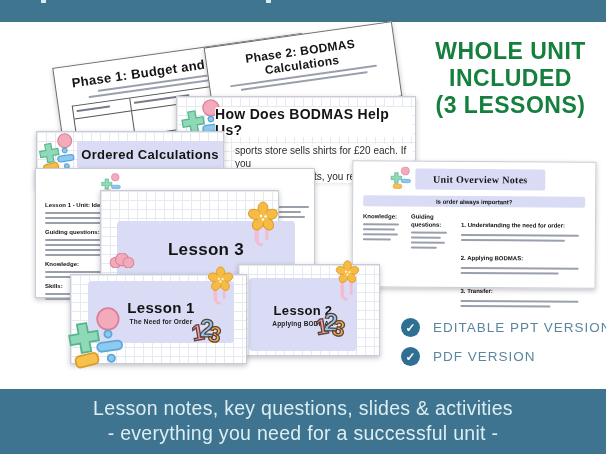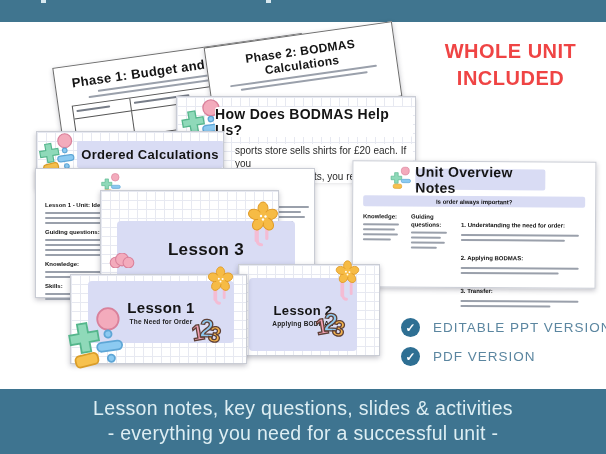--- a/index.html
+++ b/index.html
@@ -9,21 +9,21 @@
   
   .top-band{position:absolute;left:0;top:0;width:606px;height:22px;background:#40758f;}
   .speck{position:absolute;top:0;width:5px;height:3px;background:#d8e9f0;}
   .speck.s1{left:41px}.speck.s2{left:266px}
   .bottom-banner{position:absolute;left:0;top:389px;width:606px;height:65px;background:#3e7490;
                  color:#ddeef3;text-align:center;padding-top:7px;box-sizing:border-box;}
   .bottom-banner .bl{font-size:19.5px;line-height:25px;letter-spacing:.3px;}
 
   
   .headline{position:absolute;left:415px;top:38px;width:191px;text-align:center;
-            color:#ef4444;font-weight:700;font-size:20px;line-height:27px;letter-spacing:.5px;}
+            color:#15803d;font-weight:700;font-size:23px;line-height:27px;letter-spacing:.5px;}
   .features{position:absolute;left:401px;top:318px;width:200px;}
   .feat-row{display:flex;align-items:center;gap:13px;margin-bottom:10px;}
   .chk{width:19px;height:19px;border-radius:50%;background:#2e6f93;color:#fff;
        font-size:12px;font-weight:700;display:flex;align-items:center;justify-content:center;flex:0 0 19px;}
   .feat-label{font-size:13.5px;letter-spacing:1px;color:#5b86a0;white-space:nowrap;}
 
   
   .paper{position:absolute;background:#fff;box-shadow:0 2px 5px rgba(40,40,60,.28);box-sizing:border-box;}
   .slide{border:1px solid #c9ccd4;}
   .wsheet{border:1px solid #6b6b6b;}
@@ -58,21 +58,21 @@
   .cluster{position:absolute;}
 
   
   .ordered{left:36px;top:131px;width:188px;height:58px;z-index:4;}
   .ordered .band{position:absolute;left:40px;top:9px;width:146px;height:27px;display:flex;align-items:center;justify-content:center;}
   .ordered .band .marker{font-size:13px;}
 
   
   .unitov{left:352px;top:161px;width:244px;height:127px;z-index:5;transform:rotate(.4deg);}
   .unitov .band{position:absolute;left:62px;top:7px;width:130px;height:21px;display:flex;align-items:center;justify-content:center;}
-  .unitov .band .marker{font-size:14px;}
+  .unitov .band .marker{font-size:10px;font-family:Liberation Serif, serif;}
   .unitov .subband{position:absolute;left:10px;top:34px;right:10px;height:11px;display:flex;align-items:center;justify-content:center;}
   .unitov .cols{position:absolute;left:10px;top:51px;right:10px;bottom:7px;display:flex;gap:10px;}
   .unitov .colA{width:88px;display:flex;gap:8px;}
   .unitov .colA>div{flex:1;}
   .unitov .colB{flex:1;}
   .unitov .item{margin-bottom:5px;}
 
   
   .lnotes{left:35px;top:168px;width:280px;height:130px;z-index:6;}
   .lnotes .band{position:absolute;left:90px;top:6px;width:118px;height:20px;display:flex;align-items:center;justify-content:center;}
@@ -377,20 +377,21 @@
     <div class="nums" style="left:120px;top:42px">
       <span class="n1">1</span>
         <span class="n2">2</span>
         <span class="n3">3</span>
     </div>
   </div>
 
   <div class="headline">
     <div>WHOLE UNIT</div>
     <div>INCLUDED</div>
+    <div>(3 LESSONS)</div>
   </div>
 
   <div class="features">
     <div class="feat-row">
       <div class="chk">✓</div>
       <div class="feat-label">EDITABLE PPT VERSION</div>
     </div>
     <div class="feat-row">
       <div class="chk">✓</div>
       <div class="feat-label">PDF VERSION</div>

